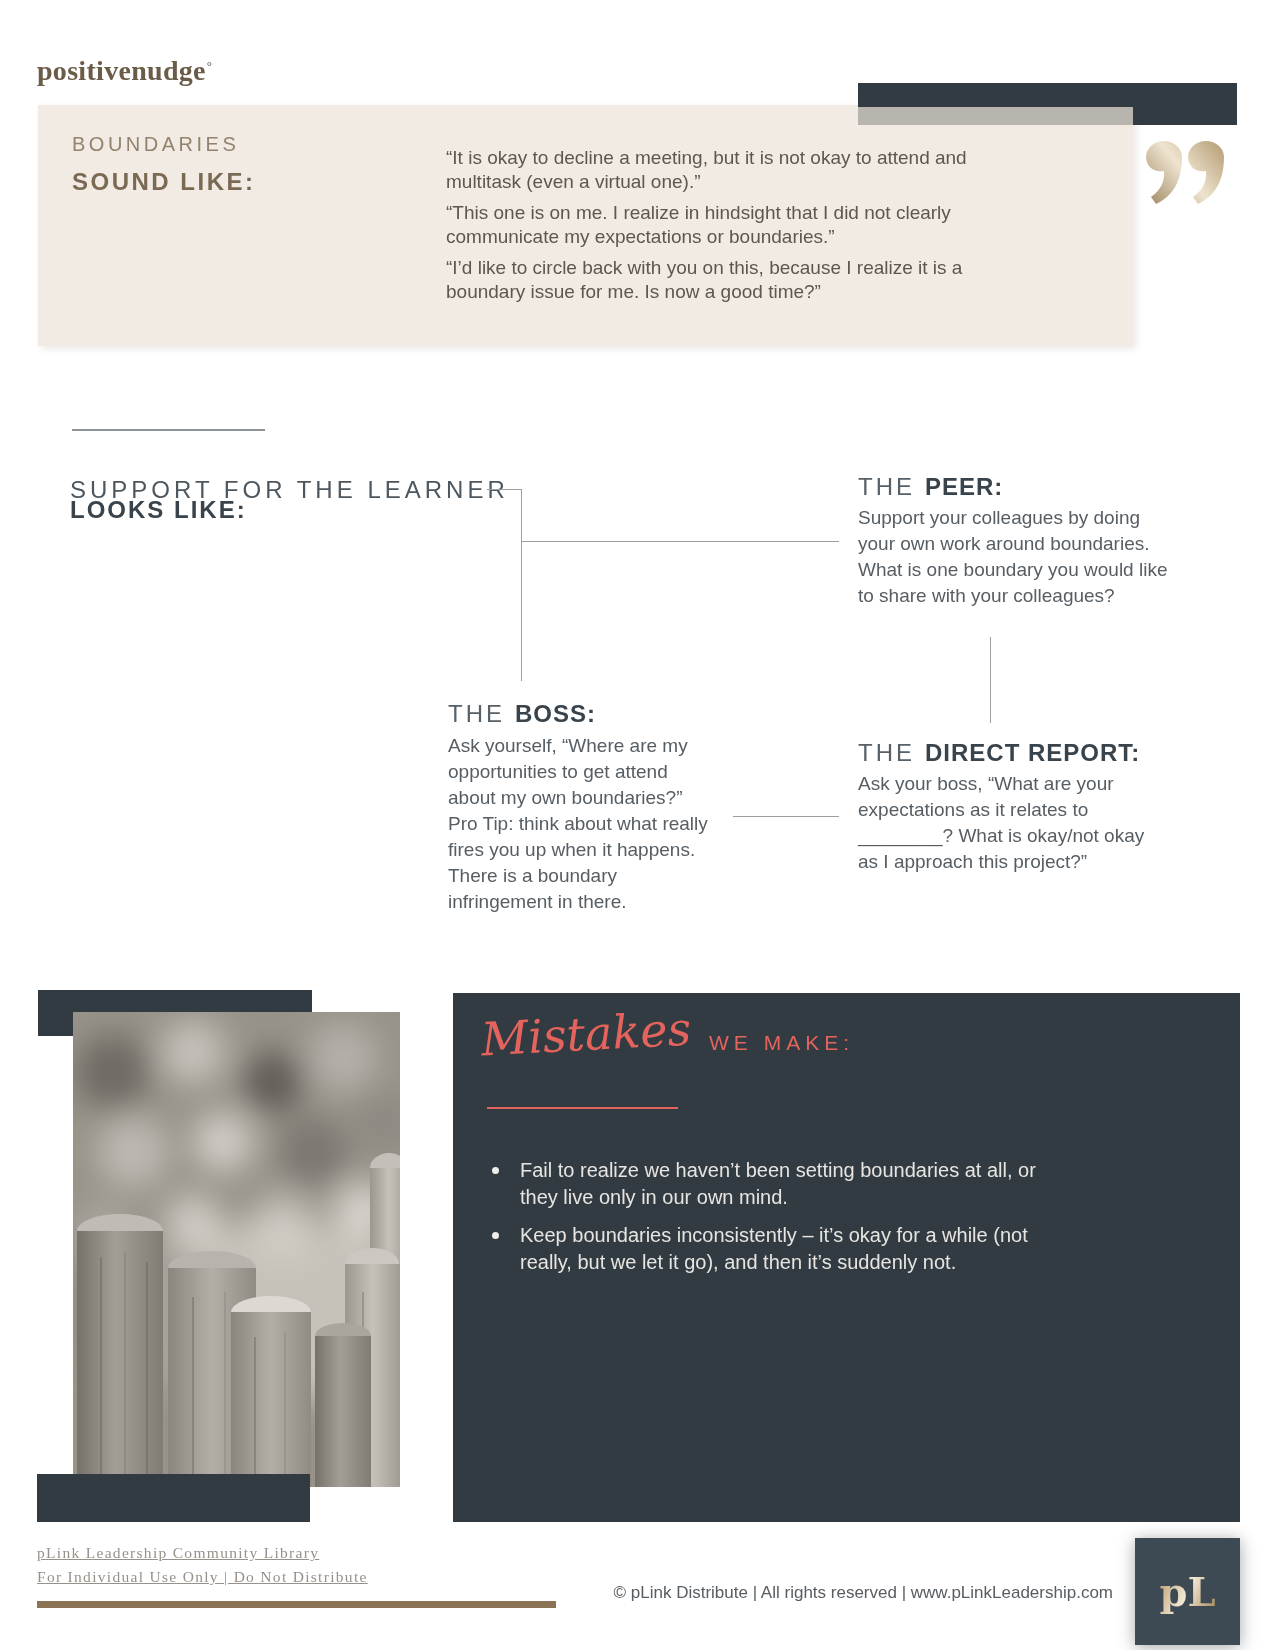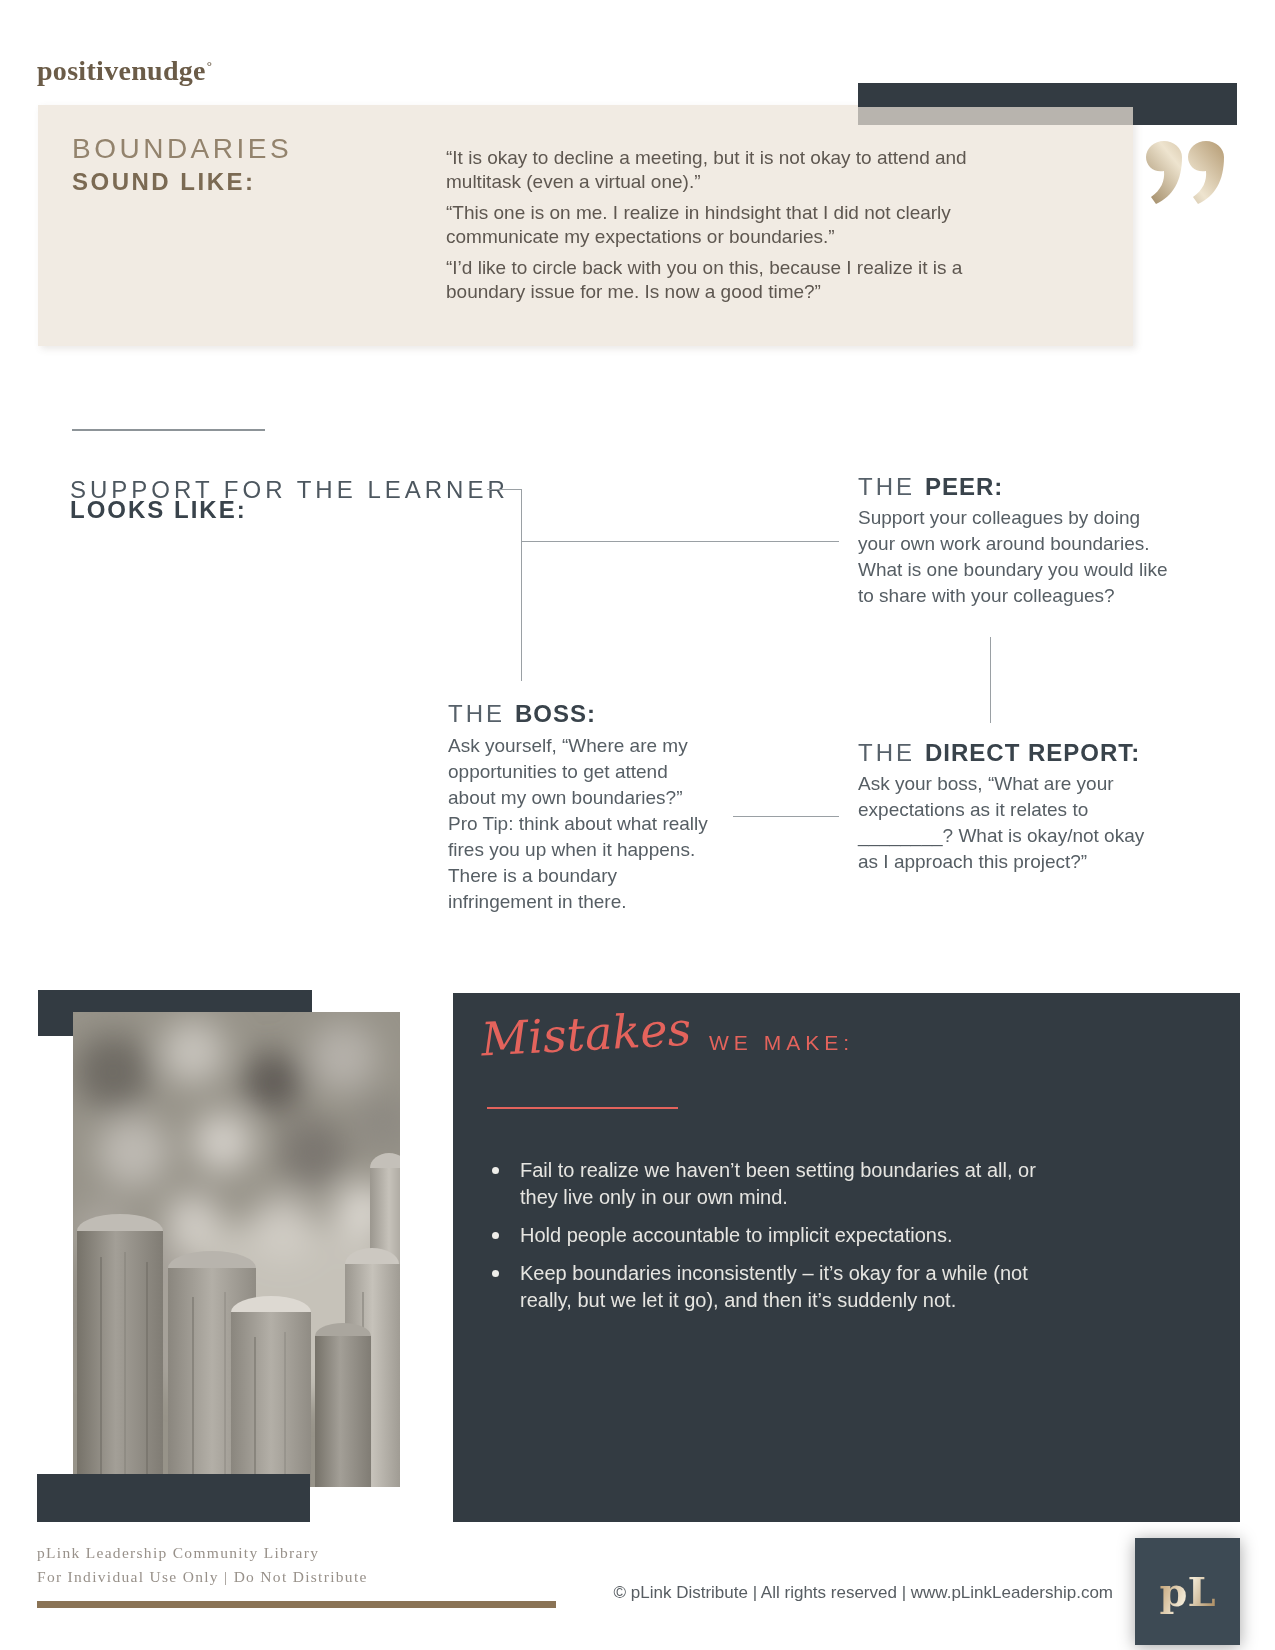--- a/index.html
+++ b/index.html
@@ -10,21 +10,21 @@
   
   .brand{left:37px;top:55px;font-family:"Liberation Serif",serif;font-weight:700;
          font-size:28px;color:#6b5c48;letter-spacing:.3px;}
   .brand .mark{font-size:13px;vertical-align:super;margin-left:1px;}
 
   
   .bar-navy-top{left:858px;top:83px;width:379px;height:42px;background:#333b42;}
   .bar-gray{left:858px;top:107px;width:275px;height:18px;background:#b8b4ae;}
   .beige{left:38px;top:105px;width:1095px;height:241px;background:#f1ebe3;
          box-shadow:3px 3px 7px rgba(90,80,60,.13);}
-  .bhead1{left:72px;top:133px;font-size:28px;letter-spacing:3.5px;color:#93836d;}
+  .bhead1{left:72px;top:133px;font-size:20px;letter-spacing:3.5px;color:#93836d;}
   .bhead2{left:72px;top:168px;font-size:24px;font-weight:700;letter-spacing:2.5px;color:#7b6a53;}
   .quotes{left:446px;top:146px;width:585px;font-size:19px;
           line-height:24px;color:#5e5750;}
   .quotes p{margin:0 0 7px 0;}
   .qmark{left:1146px;top:141px;width:78px;height:64px;}
 
   
   .rule{left:72px;top:429px;width:193px;height:2px;background:#8d9498;}
   .shead1{left:70px;top:476px;font-size:24px;letter-spacing:4px;color:#4d575f;}
   .shead2{left:70px;top:496px;font-size:24px;font-weight:700;letter-spacing:2px;color:#39434b;}
@@ -58,21 +58,21 @@
   .m-caps{font-size:21px;letter-spacing:5px;color:#e4635c;margin-left:18px;}
   .m-rule{position:absolute;left:34px;top:114px;width:191px;height:2px;background:#e4635c;}
   .m-list{position:absolute;left:28px;top:158px;width:565px;list-style:none;margin:6px;padding:0;}
   .m-list li{position:relative;padding-left:33px;margin-bottom:11px;font-size:20px;
              line-height:27px;color:#e6e5e1;}
   .m-list li::before{content:"";position:absolute;left:5px;top:10px;width:7px;height:7px;
              border-radius:50%;background:#efeeea;}
 
   
   #lib{left:37px;top:1541px;font-family:"Liberation Serif",serif;font-size:15.5px;
-       letter-spacing:1.3px;line-height:24px;color:#98918a;}
+       letter-spacing:1.3px;line-height:24px;color:#98918a;text-decoration:underline;}
   #goldbar{left:37px;top:1601px;width:519px;height:7px;background:#8a7355;}
   #copy{left:550px;top:1583px;width:563px;text-align:right;font-size:17px;color:#575d62;}
   #plsq{left:1135px;top:1538px;width:105px;height:107px;background:#3d4a54;
         box-shadow:0 2px 16px rgba(0,0,0,.35);display:flex;align-items:center;justify-content:center;}
   .monogram{font-family:"DejaVu Serif",serif;font-weight:700;font-size:40px;
         background:linear-gradient(115deg,#c3a377 10%,#f2e9d5 50%,#b2946a 90%);
         -webkit-background-clip:text;background-clip:text;color:transparent;}
 </style>
 </head>
 <body>
@@ -194,21 +194,20 @@
   <div class="abs" id="photo-back-bottom"></div>
 
   <div class="abs" id="mistakes">
     <div class="m-head">
       <span class="m-script">Mistakes</span>
       <span class="m-caps">WE MAKE:</span>
     </div>
     <div class="m-rule"></div>
     <ul class="m-list">
       <li>Fail to realize we haven’t been setting boundaries at all, or they live only in our own mind.</li>
-      <li>Hold people accountable to implicit expectations.</li>
       <li>Keep boundaries inconsistently – it’s okay for a while (not really, but we let it go), and then it’s suddenly not.</li>
     </ul>
   </div>
 
   <div class="abs" id="lib">
     <div>pLink Leadership Community Library</div>
     <div>For Individual Use Only | Do Not Distribute</div>
   </div>
   <div class="abs" id="goldbar"></div>
   <div class="abs" id="copy">© pLink Distribute | All rights reserved | www.pLinkLeadership.com</div>

